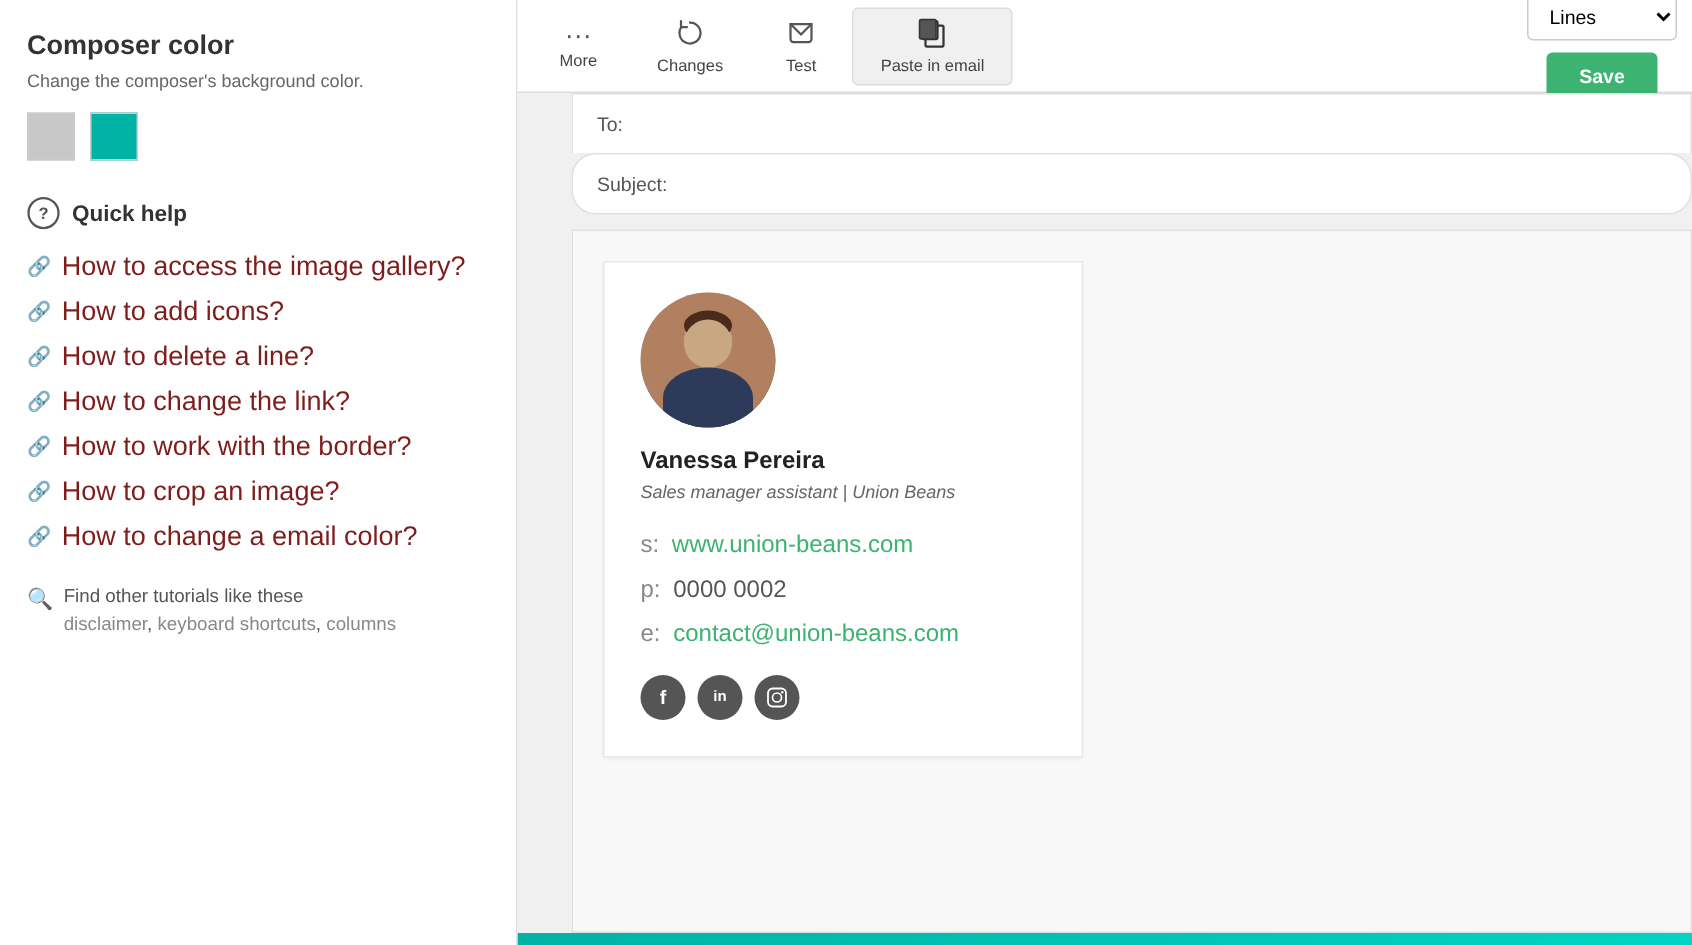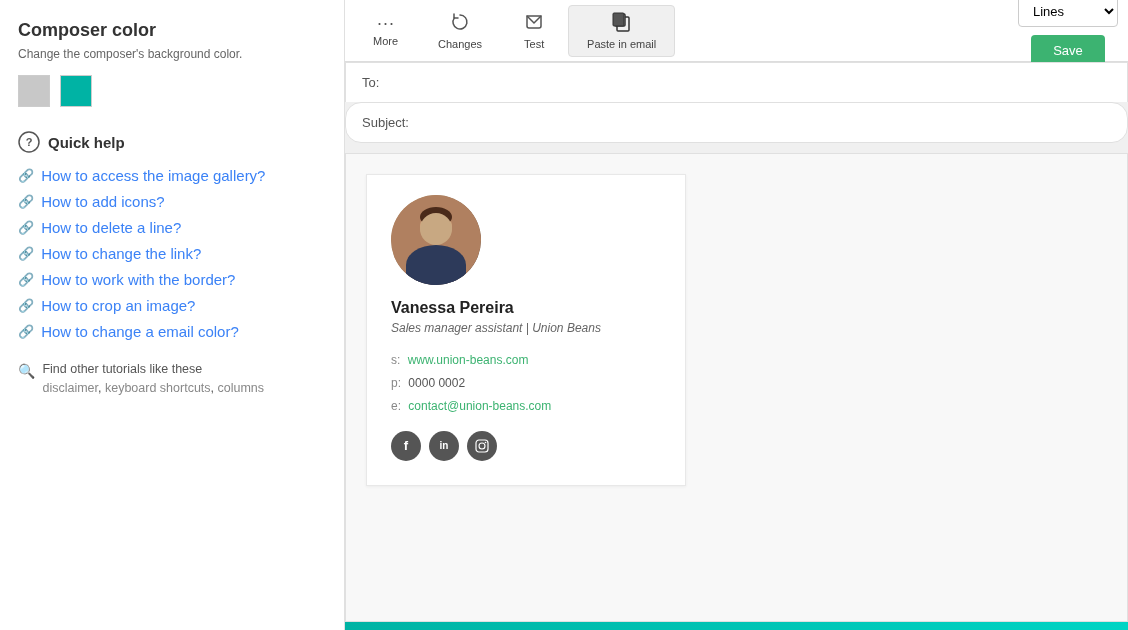--- a/index.html
+++ b/index.html
@@ -77,23 +77,23 @@
     }
 
     .help-links li {
       display: flex;
       align-items: center;
       gap: 7px;
       margin-bottom: 9px;
     }
 
     .help-links li a {
-      color: #3b82f6;
+      color: #7f1d1d;
       text-decoration: none;
-      font-size: 15px;
+      font-size: 18px;
     }
 
     .link-icon {
       color: #888;
       font-size: 13px;
     }
 
     .find-tutorials {
       display: flex;
       align-items: flex-start;
@@ -189,31 +189,32 @@
       min-width: 100px;
     }
 
     .save-btn {
       background: #3cb371;
       color: #fff;
       border: none;
       border-radius: 4px;
       padding: 8px 22px;
       font-size: 13px;
-      font-weight: normal;
+      font-weight: bold;
       cursor: pointer;
     }
 
     
     .compose-area {
       flex: 1;
       overflow-y: auto;
       display: flex;
       flex-direction: column;
       gap: 0;
+      margin-left: 36px;
     }
 
     .email-field {
       background: #fff;
       border: 1px solid #e0e0e0;
       padding: 12px 16px;
       font-size: 13px;
       color: #555;
     }
 
@@ -291,21 +292,21 @@
     }
 
     .sig-title {
       font-size: 12px;
       color: #666;
       font-style: italic;
       margin-bottom: 16px;
     }
 
     .sig-contact {
-      font-size: 12px;
+      font-size: 16px;
       color: #555;
       margin-bottom: 4px;
       line-height: 1.6;
     }
 
     .sig-contact .label {
       color: #888;
       margin-right: 4px;
     }
 

